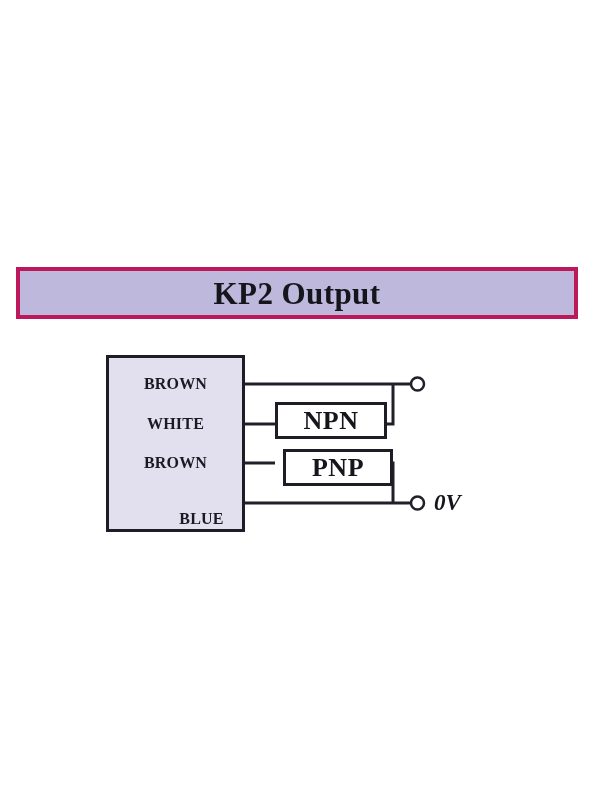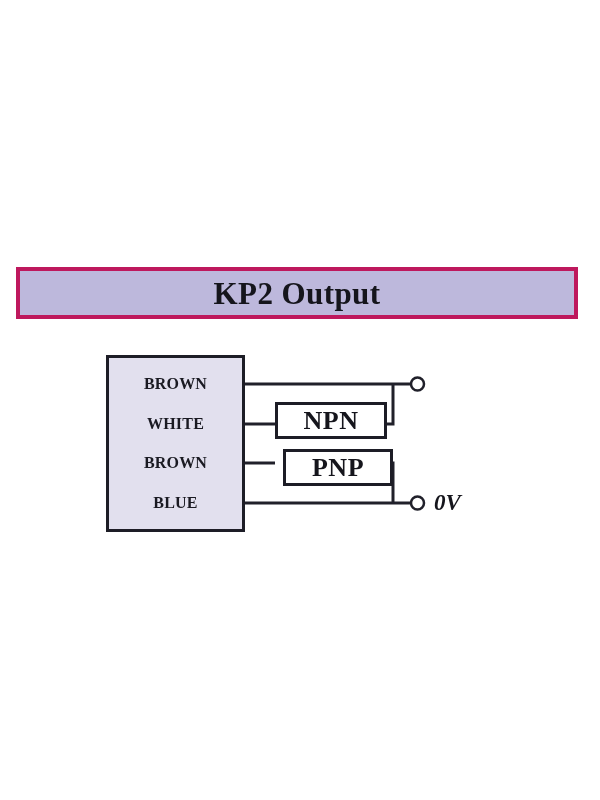--- a/index.html
+++ b/index.html
@@ -76,21 +76,21 @@
     font-size: 16px;
     font-weight: bold;
     color: #1a1a22;
     letter-spacing: 0.2px;
     line-height: 1;
     white-space: nowrap;
   }
   .wire-label.r0 { top: 21px; }
   .wire-label.r1 { top: 61px; }
   .wire-label.r2 { top: 100px; }
-  .wire-label.r3 { top: 140px; }
+  .wire-label.r3 { top: 156px; padding-left: 26px; }
 
   
   .type-box {
     position: absolute;
     box-sizing: border-box;
     background: #ffffff;
     border: 3px solid #1d1d26;
     display: flex;
     align-items: center;
     justify-content: center;

